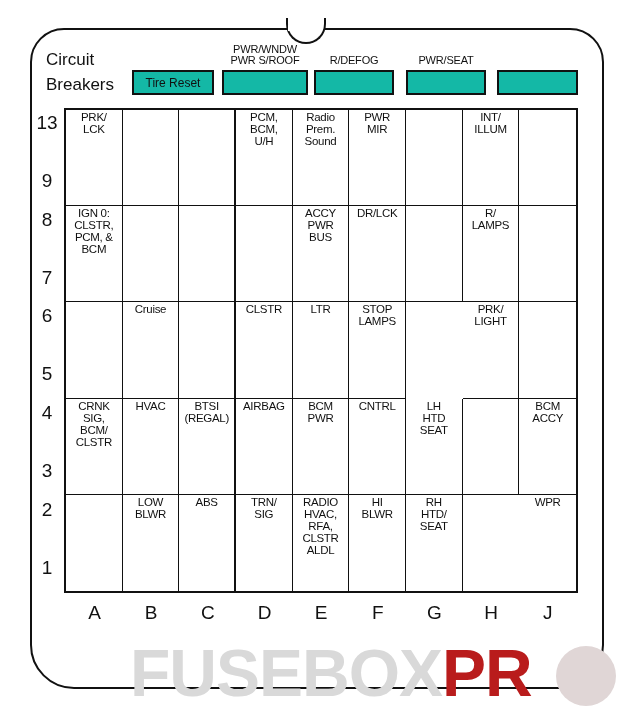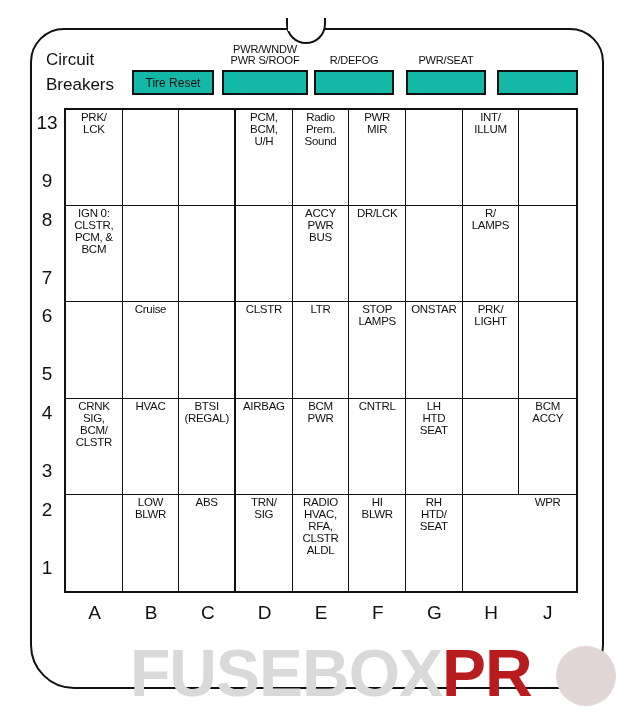--- a/index.html
+++ b/index.html
@@ -80,21 +80,20 @@
     <div class="cell" style="left: 396.667px; top: 96.2px; width: 56.6667px; height: 96.2px;">R/
 LAMPS</div>
     <div class="cell" style="left: 453.333px; top: 96.2px; width: 56.6667px; height: 96.2px; border-right: none;"></div>
     <div class="cell" style="left: 0px; top: 192.4px; width: 56.6667px; height: 96.2px;"></div>
     <div class="cell" style="left: 56.6667px; top: 192.4px; width: 56.6667px; height: 96.2px;">Cruise</div>
     <div class="cell" style="left: 113.333px; top: 192.4px; width: 56.6667px; height: 96.2px; border-right: 2.5px solid rgb(17, 17, 17);"></div>
     <div class="cell" style="left: 170px; top: 192.4px; width: 56.6667px; height: 96.2px;">CLSTR</div>
     <div class="cell" style="left: 226.667px; top: 192.4px; width: 56.6667px; height: 96.2px;">LTR</div>
     <div class="cell" style="left: 283.333px; top: 192.4px; width: 56.6667px; height: 96.2px;">STOP
 LAMPS</div>
-    <div class="cell" style="left: 340px; top: 192.4px; width: 56.6667px; height: 96.2px;">ONSTAR</div>
     <div class="cell" style="left: 396.667px; top: 192.4px; width: 56.6667px; height: 96.2px;">PRK/
 LIGHT</div>
     <div class="cell" style="left: 453.333px; top: 192.4px; width: 56.6667px; height: 96.2px; border-right: none;"></div>
     <div class="cell" style="left: 0px; top: 288.6px; width: 56.6667px; height: 96.2px;">CRNK
 SIG,
 BCM/
 CLSTR</div>
     <div class="cell" style="left: 56.6667px; top: 288.6px; width: 56.6667px; height: 96.2px;">HVAC</div>
     <div class="cell" style="left: 113.333px; top: 288.6px; width: 56.6667px; height: 96.2px; border-right: 2.5px solid rgb(17, 17, 17);">BTSI
 (REGAL)</div>

